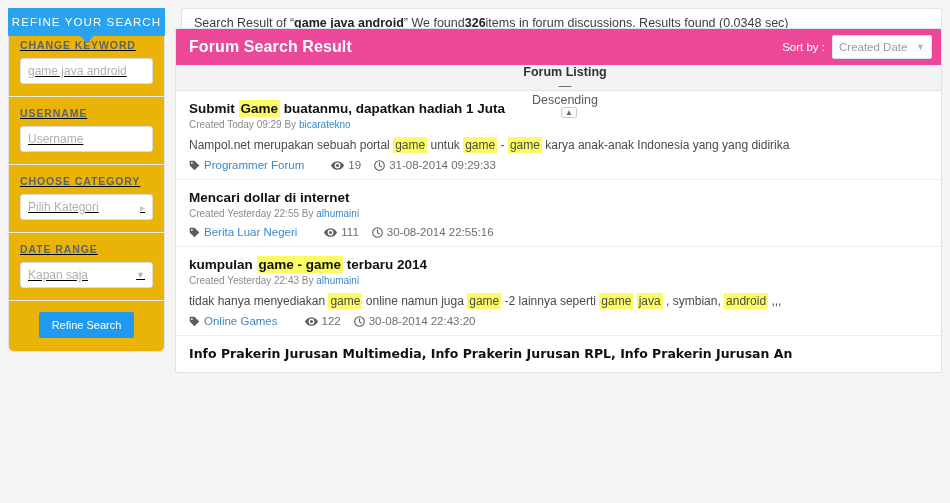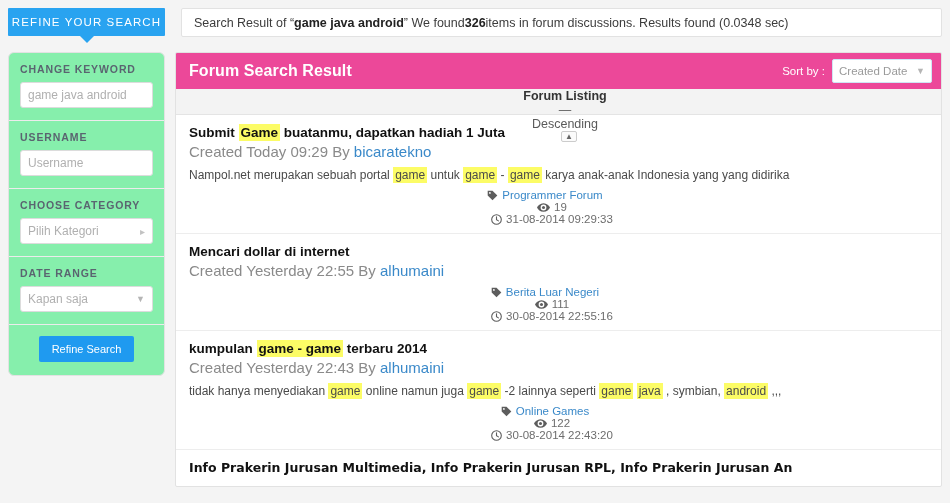--- a/index.html
+++ b/index.html
@@ -5,21 +5,21 @@
   * { box-sizing: border-box; margin: 0; padding: 0; }
   html, body {
     width: 950px; height: 503px;
     background: #f4f4f4;
     font-family: "Liberation Sans", sans-serif;
     overflow: hidden;
   }
   body { position: relative; }
 
   
-  .topbar { display: flex; align-items: flex-start; height: 52px; justify-content: space-between; }
+  .topbar { display: flex; align-items: flex-start; height: 28px; justify-content: space-between; }
 
   .refine-tab {
     margin: 8px 0 0 8px;
     width: 157px; height: 28px;
     background: #29a3f0;
     color: #ffffff;
     font-size: 11.5px;
     letter-spacing: 1.1px;
     display: flex; align-items: center; justify-content: center;
     position: relative;
@@ -47,24 +47,25 @@
     white-space: nowrap;
   }
   .searchinfo b { font-weight: bold; color: #222; }
 
   
   .layout { display: flex; align-items: flex-start; padding: 0 8px; }
 
   
   .sidebar {
     width: 157px;
-    background: #86efac;
+    background: #eab308;
     border: 1px solid #e2e2e2;
     border-radius: 6px;
     flex: 0 0 157px;
+    text-decoration: underline;
   }
   .filter-block { padding: 10px 11px 12px 11px; border-bottom: 1px solid #ececec; }
   .filter-label {
     font-size: 10.5px;
     letter-spacing: 0.9px;
     color: #5a6470;
     font-weight: bold;
     margin-bottom: 7px;
   }
   .filter-input {
@@ -160,29 +161,29 @@
     padding: 9px 13px 8px 13px;
     border-bottom: 1px solid #ededed;
   }
   .result:last-child { border-bottom: 0; }
   .r-title {
     font-size: 13.5px; font-weight: bold; color: #111111;
     line-height: 17px; margin-bottom: 2px;
   }
   .r-title.alt { font-family: "DejaVu Sans", sans-serif; font-size: 12.5px; }
   .r-created {
-    font-size: 15px; color: #8a8a8a; margin-bottom: 7px;
+    font-size: 10px; color: #8a8a8a; margin-bottom: 7px;
   }
   .r-created a { color: #3a89c9; text-decoration: none; }
   .r-snippet {
     font-size: 12px; color: #4a4a4a; line-height: 16px;
     margin-bottom: 6px; white-space: nowrap; overflow: hidden;
   }
   mark { background: #fcfc66; color: inherit; padding: 1px 2px; }
-  .r-meta { display: flex; align-items: center; font-size: 11.5px; color: #6d6d6d; flex-direction: column; }
+  .r-meta { display: flex; align-items: center; font-size: 11.5px; color: #6d6d6d; }
   .r-meta a { color: #3a89c9; text-decoration: none; margin-right: 14px; }
   .r-meta .m-grp { display: inline-flex; align-items: center; margin-right: 13px; }
   .ico { display: inline-block; margin-right: 4px; vertical-align: middle; }
   .ico svg { display: block; }
 </style>
 </head>
 <body>
 
 <div class="topbar">
   <div class="refine-tab">

